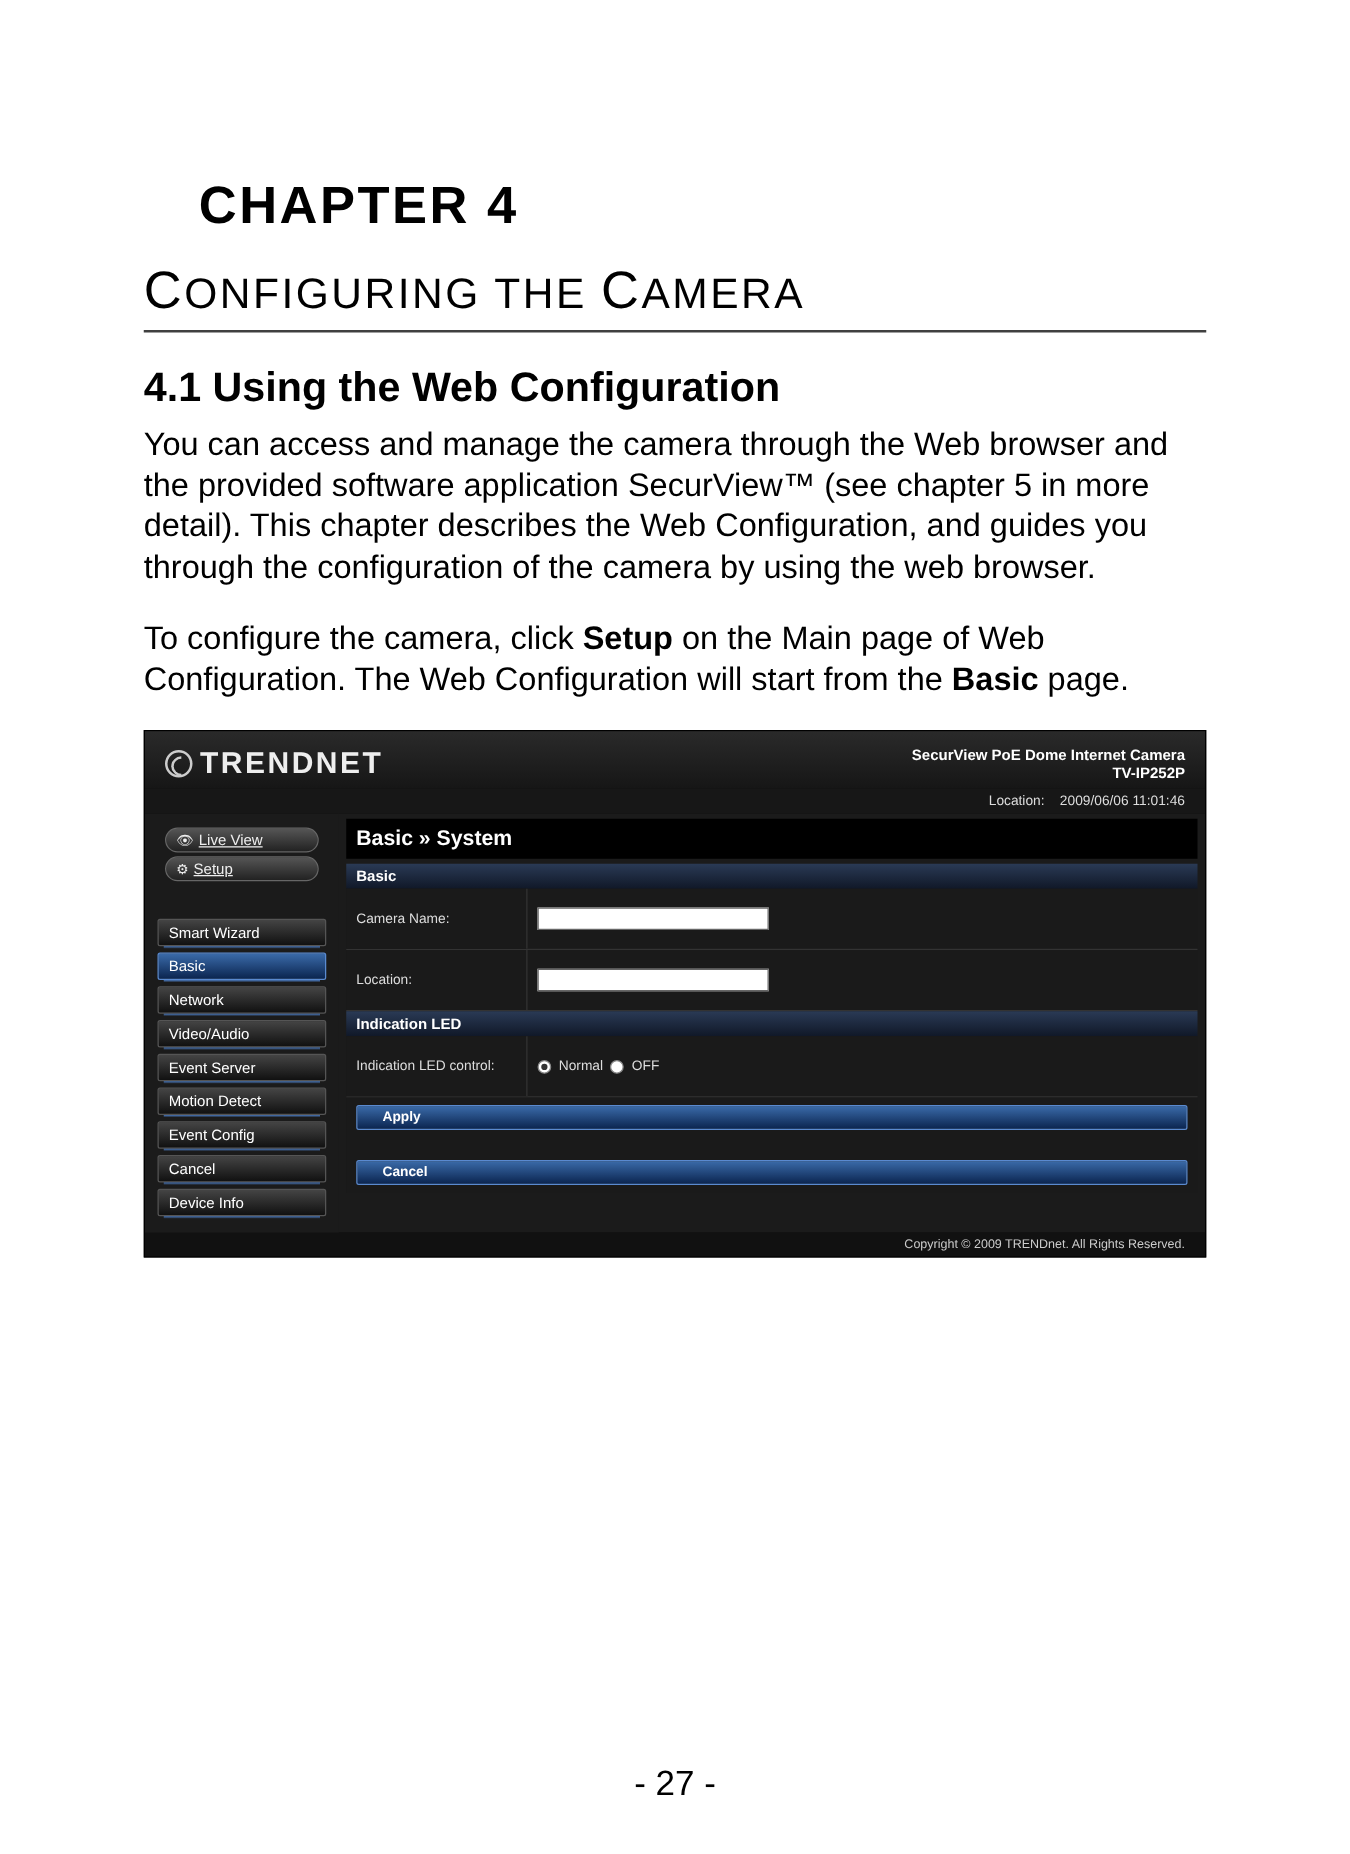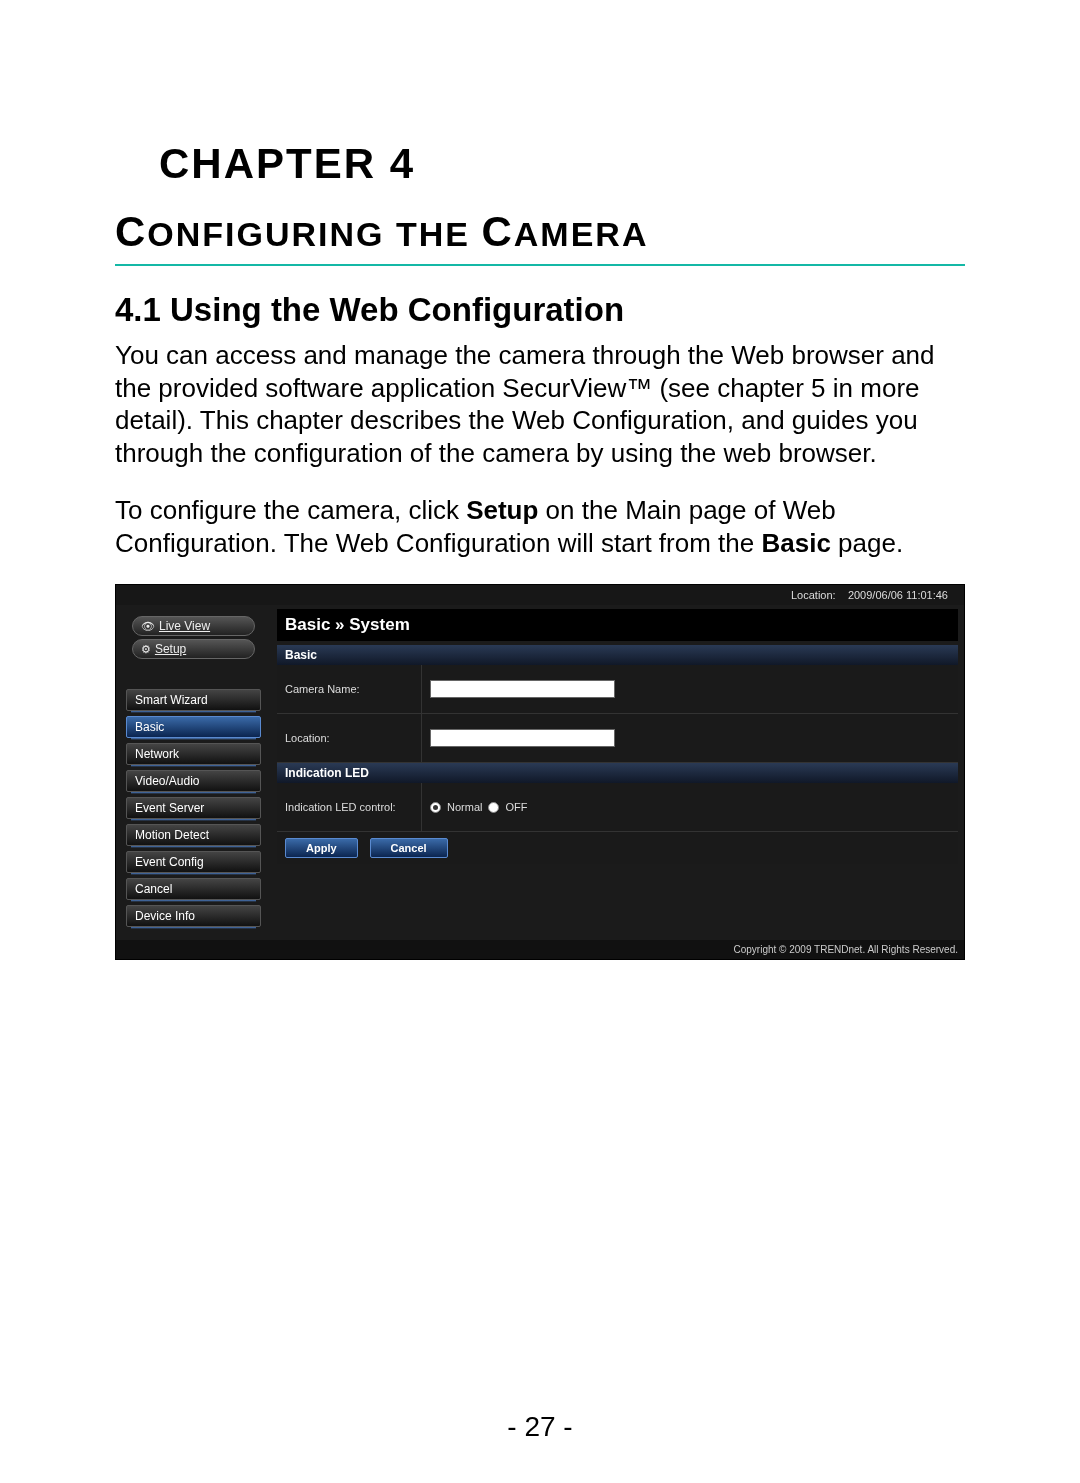--- a/index.html
+++ b/index.html
@@ -13,23 +13,23 @@
   }
   .chapter-line {
     font-size: 42px;
     font-weight: bold;
     letter-spacing: 2px;
     margin-bottom: 20px;
     margin-left: 44px;
   }
   .chapter-title {
     font-size: 42px;
-    font-weight: bold;
+    font-weight: normal;
     letter-spacing: 2px;
-    border-bottom: 2px solid #14b8a6;
+    border-bottom: 2px solid #404040;
     padding-bottom: 8px;
     margin-bottom: 25px;
   }
   .section-heading {
     font-size: 33px;
     font-weight: bold;
     margin-bottom: 10px;
   }
   .body-text {
     font-size: 26px;
@@ -217,36 +217,37 @@
   .radio-dot.checked::after {
     content: "";
     width: 5px; height: 5px;
     background: #333;
     border-radius: 50%;
   }
   .btn-row {
     padding: 6px 8px;
     background: #1a1a1a;
     display: flex;
-    gap: 12px;
+    gap: 24px;
+    flex-direction: column;
   }
   .action-btn {
     background: linear-gradient(#3a6aa8, #0b2550);
     border: 1px solid #5a8ad0;
     border-radius: 2px;
     padding: 3px 20px;
     font-size: 11px;
     font-weight: bold;
     color: #fff;
   }
   .copyright-bar {
     text-align: right;
     font-size: 10px;
     color: #ccc;
-    padding: 4px 6px;
+    padding: 4px 16px;
     background: #111;
   }
 
   .page-number {
     position: absolute;
     bottom: 40px;
     left: 0; right: 0;
     text-align: center;
     font-size: 28px;
   }
@@ -263,20 +264,30 @@
 <div class="section-heading">4.1  Using the Web Configuration</div>
 
 <p class="body-text">You can access and manage the camera through the Web browser and the provided software application SecurView™ (see chapter 5 in more detail). This chapter describes the Web Configuration, and guides you through the configuration of the camera by using the web browser.</p>
 
 <p class="body-text">
   <span>To configure the camera, click </span><span class="bold">Setup</span><span> on the Main page of Web Configuration. The Web Configuration will start from the </span><span class="bold">Basic</span><span> page.</span>
 </p>
 
 <div class="ui-screenshot">
 
+  <div class="ui-top">
+    <div class="brand">
+      <span class="brand-icon"></span>
+      <span>TRENDNET</span>
+    </div>
+    <div class="product-label">
+      <div>SecurView PoE Dome Internet Camera</div>
+      <div class="product-model">TV-IP252P</div>
+    </div>
+  </div>
 
   <div class="loc-bar">
     <span>Location:</span>
     &nbsp;&nbsp;
     <span>2009/06/06 11:01:46</span>
   </div>
 
   <div class="ui-body">
     <div class="sidebar">
       <div class="pill-btn">

